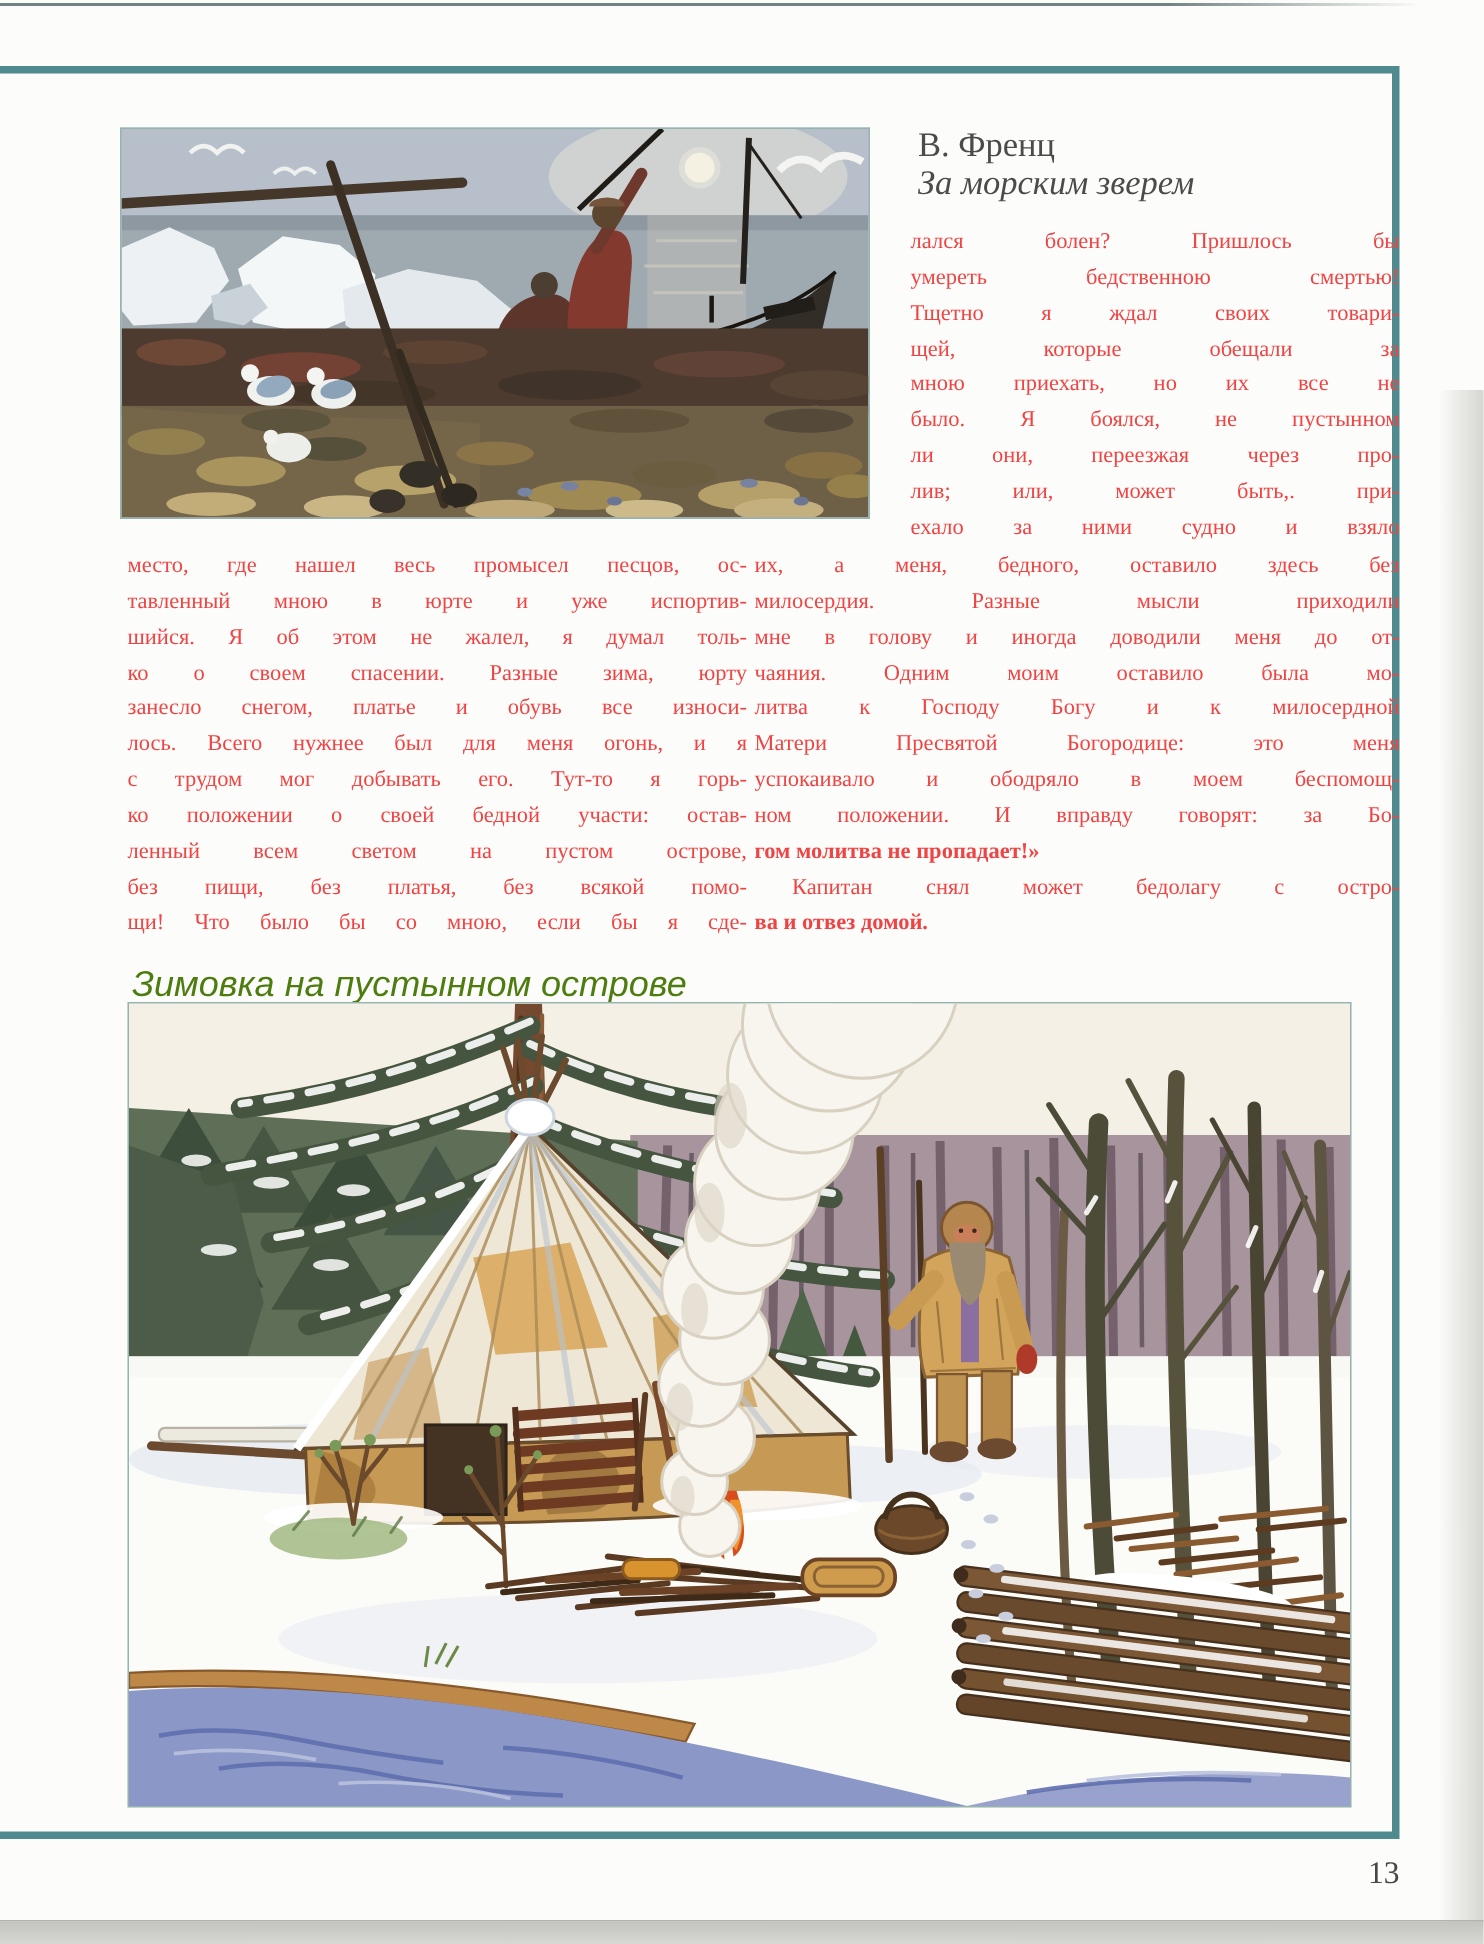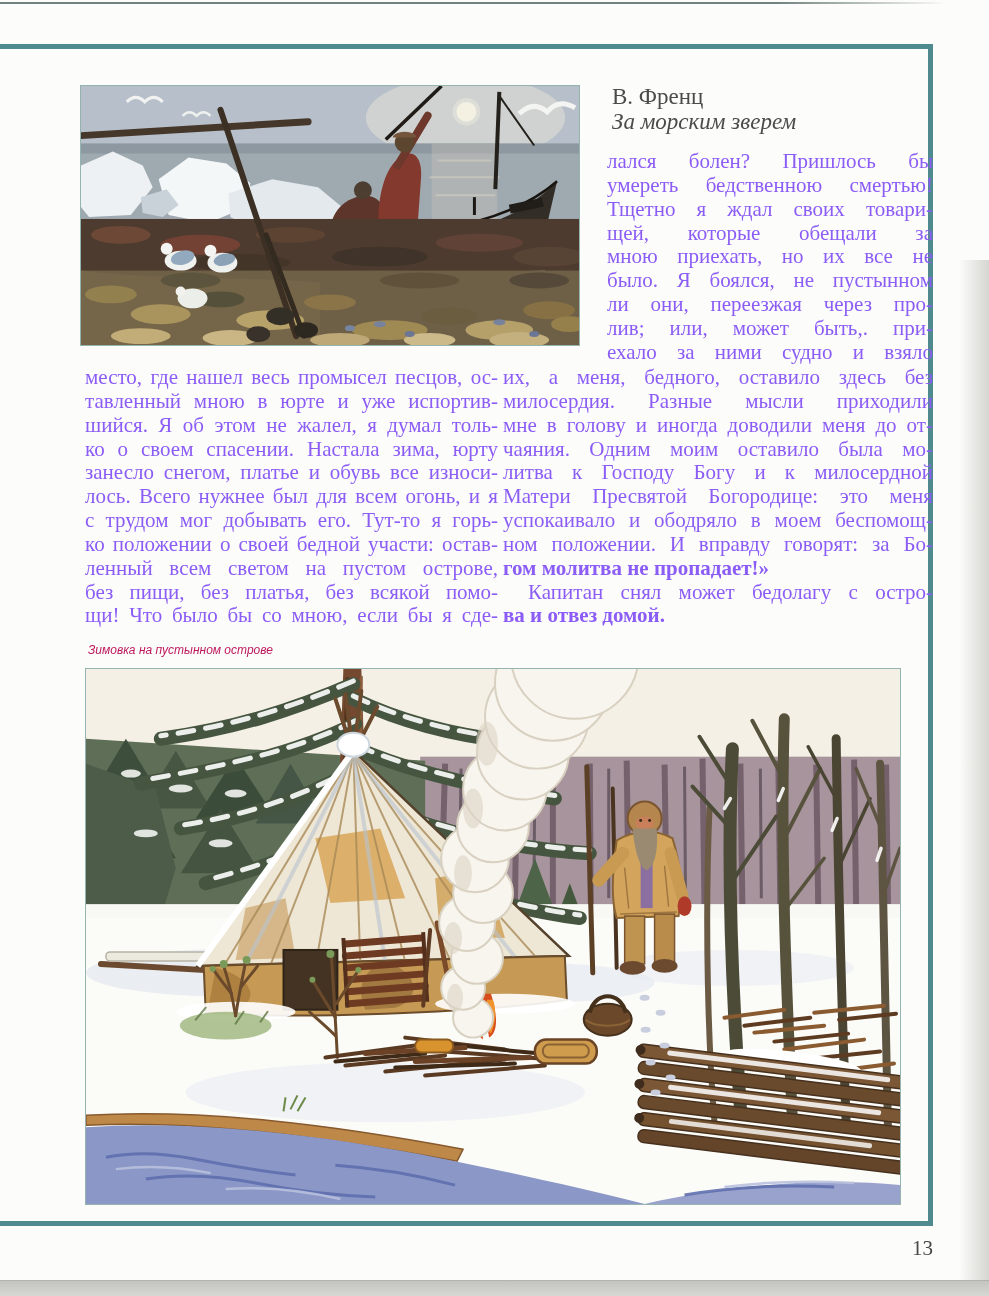--- a/index.html
+++ b/index.html
@@ -21,23 +21,23 @@
   
   figure.painting{margin:0;position:absolute;border:1px solid #96b4af;box-sizing:border-box;overflow:hidden;}
   .painting1{left:80px;top:85px;width:500px;height:261px;background:#b7c0ca;}
   .painting2{left:85px;top:668px;width:816px;height:537px;background:#f4f0e5;}
   figure svg{display:block;width:100%;height:100%;}
   
   .caption-top{position:absolute;left:612px;top:84px;font-size:23px;line-height:25px;color:#4b4b4b;}
   .caption-top .title{font-style:italic;}
   .caption-bottom{position:absolute;left:88px;top:643px;
     font-family:"Liberation Sans", sans-serif;font-style:italic;
-    font-size:12px;color:#be185d;}
+    font-size:24px;color:#4d7c0f;}
   
-  .col{position:absolute;color:#8b5cf6;font-size:21px;}
+  .col{position:absolute;color:#ef4444;font-size:15px;}
   .col-narrow{left:607px;top:150px;width:326px;}
   .col-left{left:85px;top:366px;width:413px;}
   .col-wide{left:503px;top:366px;width:430px;}
   .tline{line-height:23.85px;text-align:justify;text-align-last:justify;}
   .tline.endline{text-align-last:left;font-weight:bold;}
   .tline.indent{text-indent:25px;}
   
   .pagenum{position:absolute;right:56px;top:1236px;font-size:21px;color:#474747;margin-left:16px;}
 </style>
 </head>
@@ -170,23 +170,23 @@
       <div class="tline">мною приехать, но их все не</div>
       <div class="tline">было. Я боялся, не пустынном</div>
       <div class="tline">ли они, переезжая через про-</div>
       <div class="tline">лив; или, может быть,. при-</div>
       <div class="tline">ехало за ними судно и взяло</div>
     </div>
   <div class="col col-left">
       <div class="tline">место, где нашел весь промысел песцов, ос-</div>
       <div class="tline">тавленный мною в юрте и уже испортив-</div>
       <div class="tline">шийся. Я об этом не жалел, я думал толь-</div>
-      <div class="tline">ко о своем спасении. Настала зима, юрту</div>
+      <div class="tline">ко о своем спасении. Разные зима, юрту</div>
       <div class="tline">занесло снегом, платье и обувь все износи-</div>
-      <div class="tline">лось. Всего нужнее был для всем огонь, и я</div>
+      <div class="tline">лось. Всего нужнее был для меня огонь, и я</div>
       <div class="tline">с трудом мог добывать его. Тут-то я горь-</div>
       <div class="tline">ко положении о своей бедной участи: остав-</div>
       <div class="tline">ленный всем светом на пустом острове,</div>
       <div class="tline">без пищи, без платья, без всякой помо-</div>
       <div class="tline">щи! Что было бы со мною, если бы я сде-</div>
     </div>
   <div class="col col-wide">
     <div>
         <div class="tline">их, а меня, бедного, оставило здесь без</div>
         <div class="tline">милосердия. Разные мысли приходили</div>

